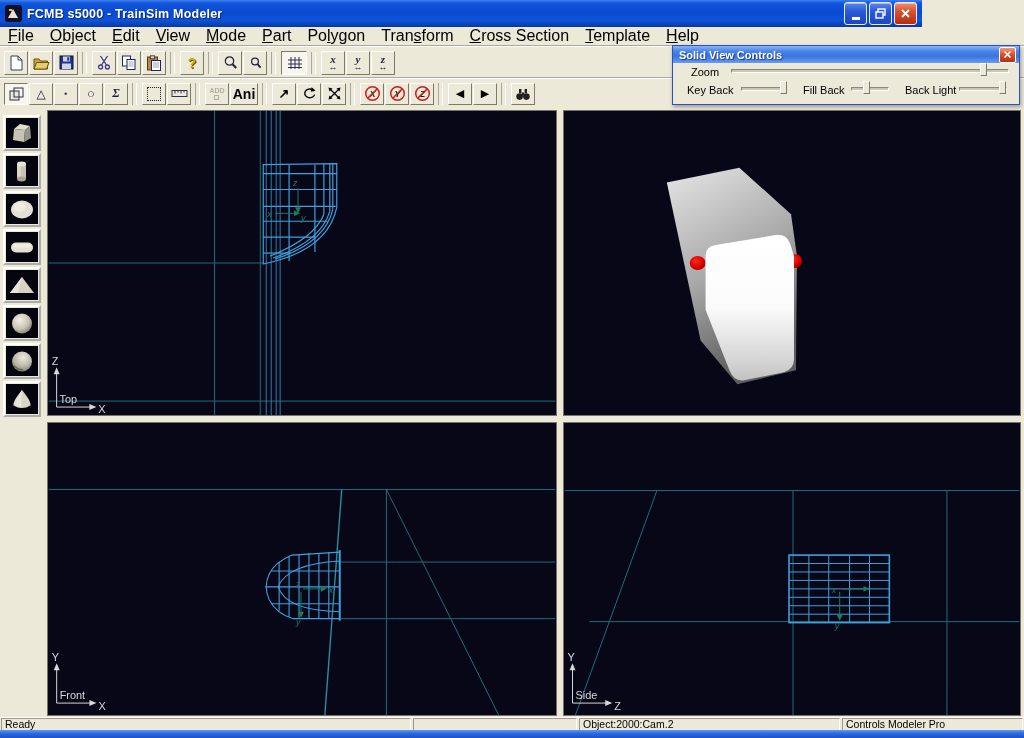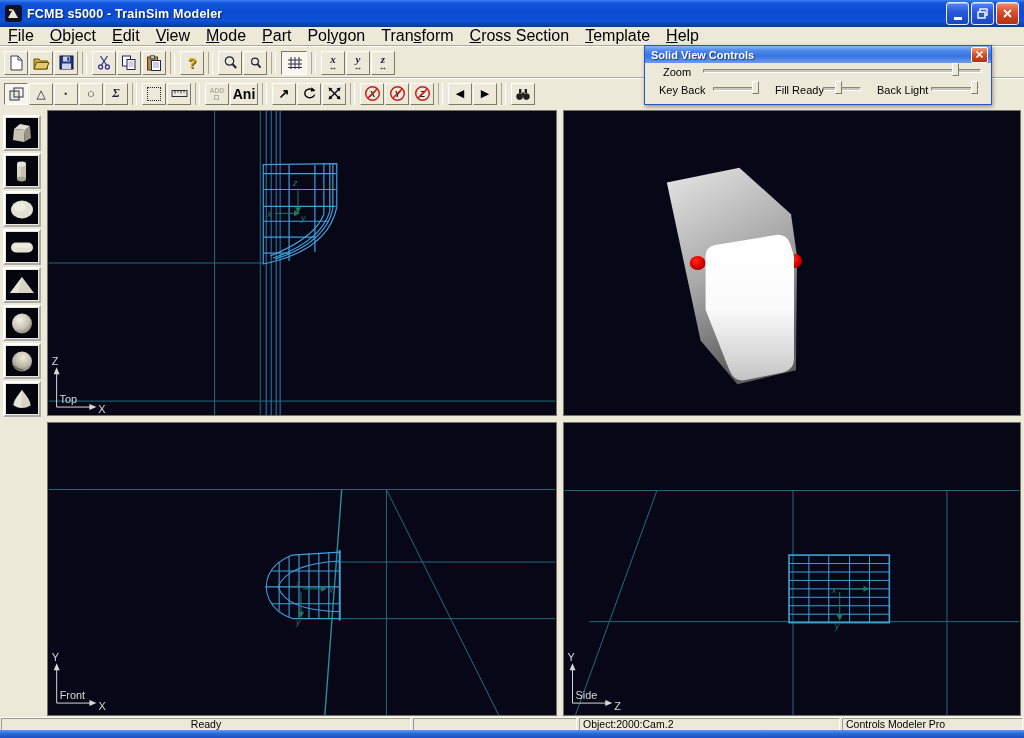--- a/index.html
+++ b/index.html
@@ -2,21 +2,21 @@
 <html><head>
 <meta charset="utf-8">
 <style>
   html,body{margin:0;padding:0;}
   body{width:1024px;height:738px;position:relative;overflow:hidden;
        font-family:"Liberation Sans",sans-serif;background:#ECE9D8;
        -webkit-font-smoothing:antialiased;}
   u{text-decoration:underline;}
 
   
-  .titlebar{position:absolute;left:0;top:0;width:1024px;height:27px;
+  .titlebar{position:absolute;left:0;top:0;width:922px;height:27px;
     background:linear-gradient(180deg,#3d7ef0 0%,#1155db 12%,#0a4ad0 45%,#0f53da 75%,#063a9e 100%);
     display:flex;align-items:center;color:#fff;}
   .app-icon{width:17px;height:17px;margin:0 5px 0 5px;background:#10102a;border-radius:3px;
     position:relative;flex:0 0 auto;}
   .app-icon svg{position:absolute;left:1px;top:1px;}
   .title-text{font-size:12.5px;font-weight:bold;text-shadow:1px 1px 1px #082a72;letter-spacing:.2px;}
   .winbtns{margin-left:auto;display:flex;gap:2px;padding-right:5px;}
   .winbtn{width:21px;height:21px;border-radius:3px;border:1px solid #e6ecf8;
     background:linear-gradient(180deg,#5a85ef 0%,#2a5ad8 40%,#1c46c0 100%);
     color:#fff;display:flex;align-items:center;justify-content:center;
@@ -73,30 +73,30 @@
   .vp-front{left:1px;top:315px;width:510px;height:294px;}
   .vp-side{left:517px;top:315px;width:458px;height:294px;}
   .split-v{position:absolute;left:511px;top:0;width:6px;height:610px;background:#ECE9D8;}
   .split-h{position:absolute;left:0;top:309px;width:978px;height:6px;background:#ECE9D8;}
 
   
   .statusbar{position:absolute;left:0;top:717px;width:1024px;height:13px;background:#ECE9D8;
     display:flex;align-items:stretch;font-size:10.5px;color:#000;border-top:1px solid #fff;}
   .spanel{border:1px solid;border-color:#9c9a8c #fff #fff #9c9a8c;margin:0 1px;
     padding:0 3px;line-height:11px;box-sizing:border-box;white-space:nowrap;overflow:hidden;}
-  .sp-ready{flex:0 0 410px;text-align:center;}
+  .sp-ready{flex:0 0 410px;}
   .sp-empty{flex:0 0 164px;}
   .sp-object{flex:0 0 261px;}
   .sp-app{flex:1;}
 
   .taskbar-strip{position:absolute;left:0;top:730px;width:1024px;height:8px;
     background:linear-gradient(180deg,#5e9cf7 0%,#2a68e2 45%,#1a50c4 100%);}
 
   
-  .dialog{position:absolute;left:644px;top:45px;width:348px;height:60px;z-index:50;
+  .dialog{position:absolute;left:672px;top:45px;width:348px;height:60px;z-index:50;
     background:#ECE9D8;border:1px solid #2a52c8;box-shadow:1px 2px 4px rgba(0,0,0,.35);
     box-sizing:border-box;}
   .dlg-title{height:17px;background:linear-gradient(180deg,#8cb4f4 0%,#4a86ea 30%,#3a74e0 60%,#6a9cee 100%);
     color:#fff;font-size:11px;font-weight:bold;display:flex;align-items:center;
     padding-left:6px;text-shadow:1px 1px 1px #1a3a8a;}
   .dlg-close{margin-left:auto;margin-right:3px;width:15px;height:14px;border-radius:2px;
     border:1px solid #fff;background:linear-gradient(180deg,#ef9a76 0%,#d9542e 45%,#b03010 100%);
     color:#fff;font-size:10px;font-weight:bold;display:flex;align-items:center;justify-content:center;line-height:1;}
   .dlg-body{position:relative;height:41px;font-size:11px;color:#000;}
   .dlg-label{position:absolute;white-space:nowrap;}
@@ -618,21 +618,21 @@
     <span class="dlg-label" style="left:18px;top:3px">Zoom</span>
     <div class="slider" style="left:58px;top:0;width:278px">
       <span class="track"></span>
         <span class="thumb" style="left: calc(92% - 6.44px);"></span>
     </div>
     <span class="dlg-label" style="left:14px;top:21px">Key Back</span>
     <div class="slider" style="left:68px;top:18px;width:46px">
       <span class="track"></span>
         <span class="thumb" style="left: calc(100% - 7px);"></span>
     </div>
-    <span class="dlg-label" style="left:130px;top:21px">Fill Ready</span>
+    <span class="dlg-label" style="left:130px;top:21px">Fill Back</span>
     <div class="slider" style="left:178px;top:18px;width:38px">
       <span class="track"></span>
         <span class="thumb" style="left: calc(40% - 2.8px);"></span>
     </div>
     <span class="dlg-label" style="left:232px;top:21px">Back Light</span>
     <div class="slider" style="left:286px;top:18px;width:48px">
       <span class="track"></span>
         <span class="thumb" style="left: calc(97% - 6.79px);"></span>
     </div>
   </div>

